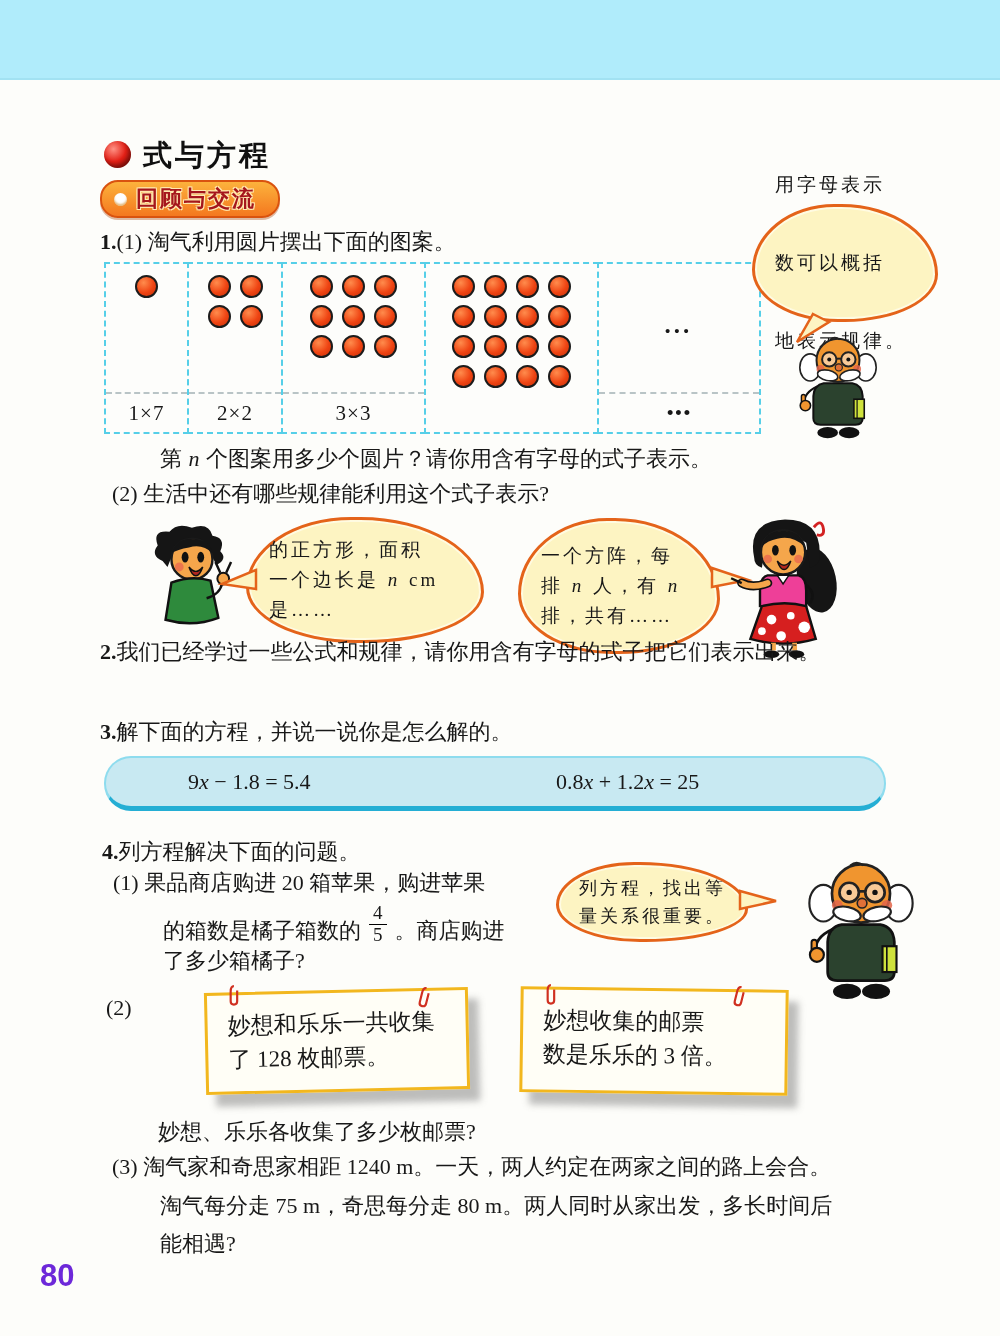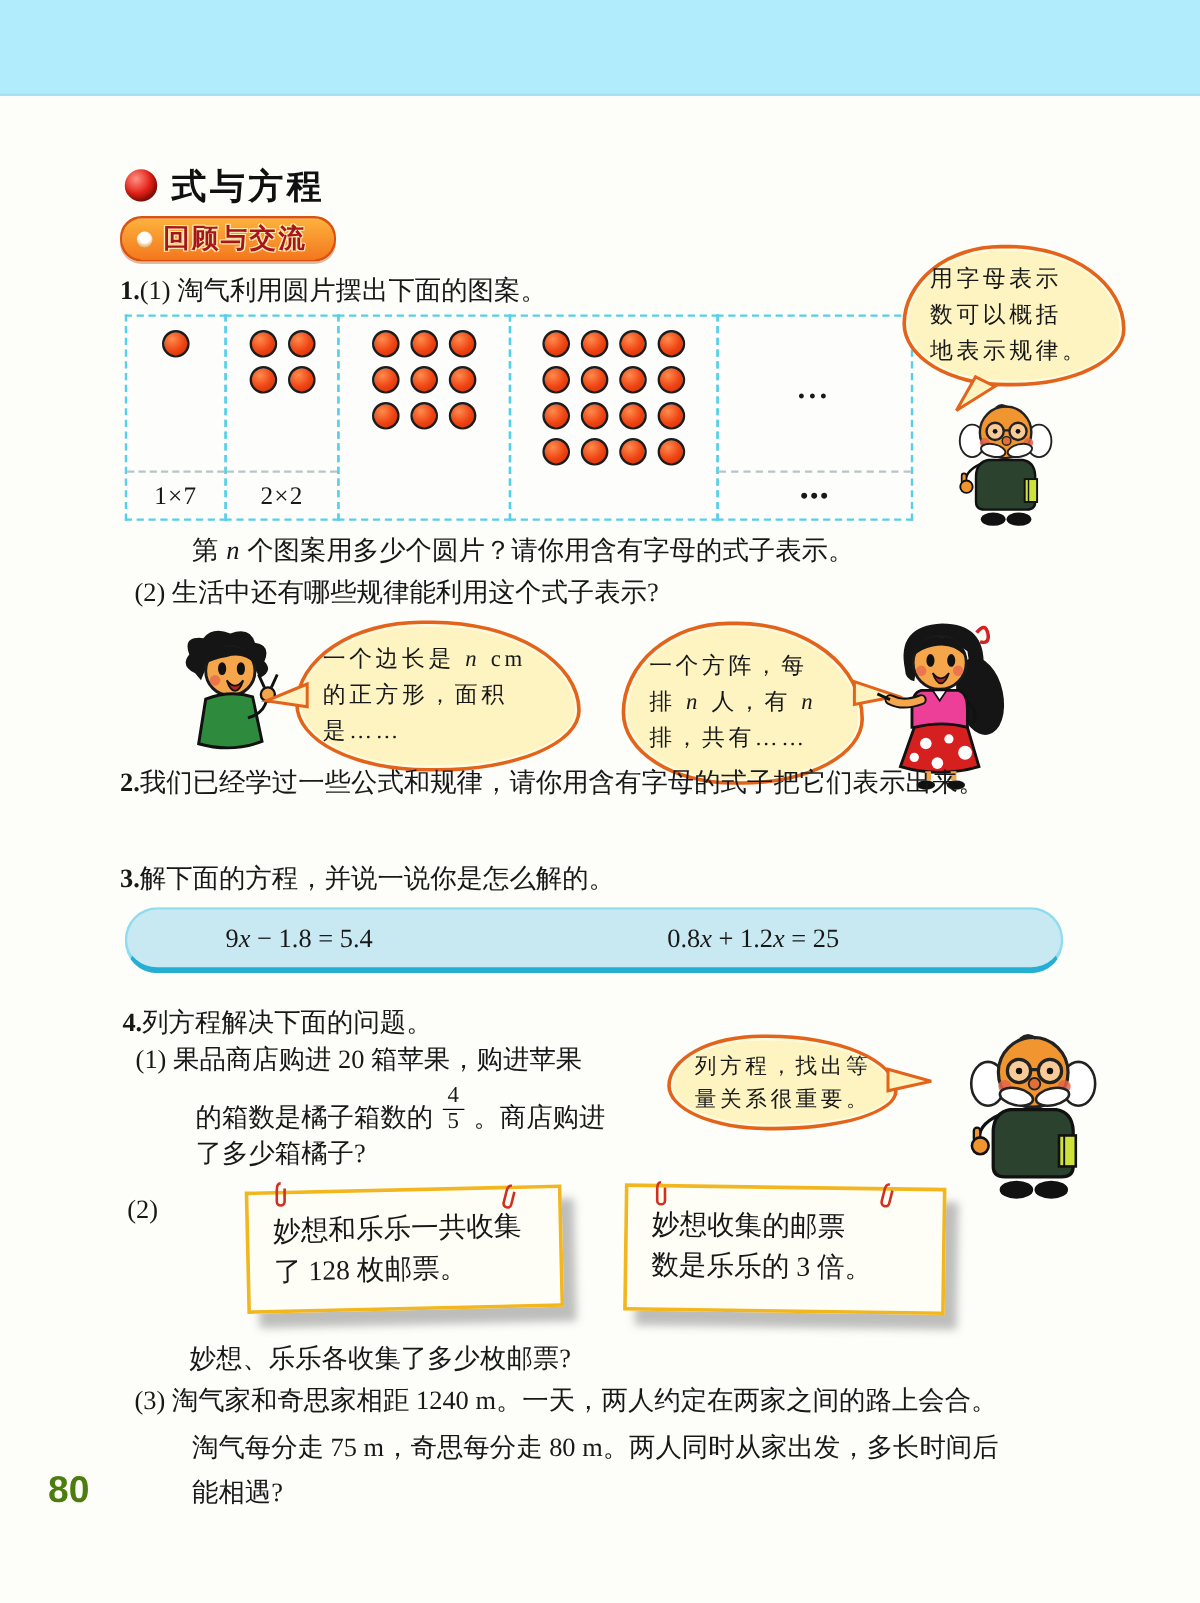--- a/index.html
+++ b/index.html
@@ -56,22 +56,22 @@
   
   .fracline{display:flex;align-items:flex-end;}
   .frac{display:inline-flex;flex-direction:column;align-items:center;margin:0 8px;font-size:19px;line-height:1.1;}
   .frac .num{border-bottom:1.6px solid #000;padding:0 4px;}
   
   .card{background:#fffef6;border:3px solid #f2b71e;box-shadow:10px 12px 7px rgba(110,110,110,.45);
     padding:14px 16px 10px 20px;box-sizing:border-box;}
   .card .cl{font-size:23px;line-height:34px;white-space:nowrap;}
   .clip{position:absolute;width:14px;height:26px;}
   
-  .pagenum{left:40px;top:1224px;font-family:"Liberation Sans","DejaVu Sans",sans-serif;
-    font-size:31px;font-weight:bold;color:#4d7c0f;}
+  .pagenum{left:40px;top:1258px;font-family:"Liberation Sans","DejaVu Sans",sans-serif;
+    font-size:31px;font-weight:bold;color:#6d28d9;}
   svg{display:block;}
 </style>
 </head>
 <body>
 
 <div class="abs topbar"></div>
 
 <div class="abs title-ball"></div>
 <div class="abs title-text">式与方程</div>
 <div class="abs badge">
@@ -114,20 +114,21 @@
           <span class="dot"></span>
           <span class="dot"></span>
           <span class="dot"></span>
         </div>
         <div class="dotrow">
           <span class="dot"></span>
           <span class="dot"></span>
           <span class="dot"></span>
         </div>
       </div>
+    <div class="plabel">3×3</div>
   </div>
   <div class="panel p-w3">
     <div class="dots">
         <div class="dotrow">
           <span class="dot"></span>
           <span class="dot"></span>
           <span class="dot"></span>
           <span class="dot"></span>
         </div>
         <div class="dotrow">
@@ -151,21 +152,21 @@
       </div>
   </div>
   <div class="panel p-w4">
     <div class="dots">
         <div class="ellipsis-big">•••</div>
       </div>
     <div class="plabel">•••</div>
   </div>
 </div>
 
-<div class="abs bubble" style="left:752px;top:204px;width:186px;height:118px;">
+<div class="abs bubble" style="left:752px;top:204px;width:186px;height:118px;gap:48px;">
   <span class="bl">用字母表示</span>
   <span class="bl">数可以概括</span>
   <span class="bl">地表示规律。</span>
 </div>
 <svg class="tailsvg" style="left:793px;top:314px;" width="36" height="30">
   <polygon points="20,0 36,8 4,28" fill="#fdf4c2" stroke="#e4631a" stroke-width="2.5"></polygon>
 </svg>
 <svg class="abs" style="left:788px;top:334px;" width="100" height="105" viewBox="0 0 100 132">
   <ellipse cx="15" cy="42" rx="13" ry="17" fill="#fff" stroke="#222" stroke-width="2"></ellipse>
   <ellipse cx="85" cy="42" rx="13" ry="17" fill="#fff" stroke="#222" stroke-width="2"></ellipse>
@@ -201,22 +202,22 @@
   <ellipse cx="48" cy="36" rx="3.5" ry="5.5" fill="#111"></ellipse>
     <ellipse cx="64" cy="36" rx="3.5" ry="5.5" fill="#111"></ellipse>
   <circle cx="42" cy="46" r="4.5" fill="#e8694d" opacity="0.8"></circle>
   <path d="M52 46 q7 9 14 0 q-3 9 -7 9 q-4 0 -7 -9 z" fill="#b3261e" stroke="#111" stroke-width="1.5"></path>
   <path d="M34 62 Q55 54 74 60 L82 98 Q56 108 28 100 Z" fill="#2e8a3c" stroke="#111" stroke-width="2.5"></path>
   <path d="M70 78 Q84 74 86 62" stroke="#111" stroke-width="2.5" fill="none"></path>
   <circle cx="87" cy="58" r="6" fill="#f5a64b" stroke="#111" stroke-width="2"></circle>
   <path d="M84 52 L79 41 M90 52 L95 41" stroke="#111" stroke-width="2.5"></path>
 </svg>
 <div class="abs bubble" style="left:246px;top:517px;width:238px;height:126px;">
+  <span class="bl">的正方形，面积</span>
   <span class="bl"><span>一个边长是 </span><span class="ivar">n</span><span> cm</span></span>
-  <span class="bl">的正方形，面积</span>
   <span class="bl">是……</span>
 </div>
 <svg class="tailsvg" style="left:222px;top:567px;" width="34" height="26">
   <polygon points="34,3 0,17 34,22" fill="#fdf4c2" stroke="#e4631a" stroke-width="2.5"></polygon>
 </svg>
 
 <div class="abs bubble" style="left:518px;top:518px;width:202px;height:136px;">
   <span class="bl">一个方阵，每</span>
   <span class="bl"><span>排 </span><span class="ivar">n</span><span> 人，有 </span><span class="ivar">n</span></span>
   <span class="bl">排，共有……</span>

